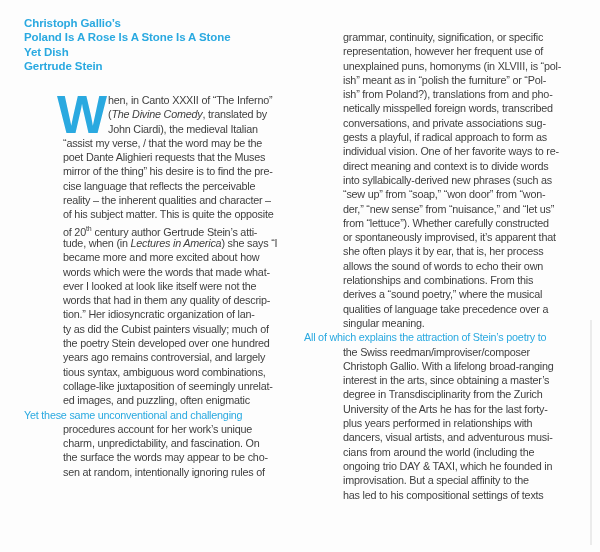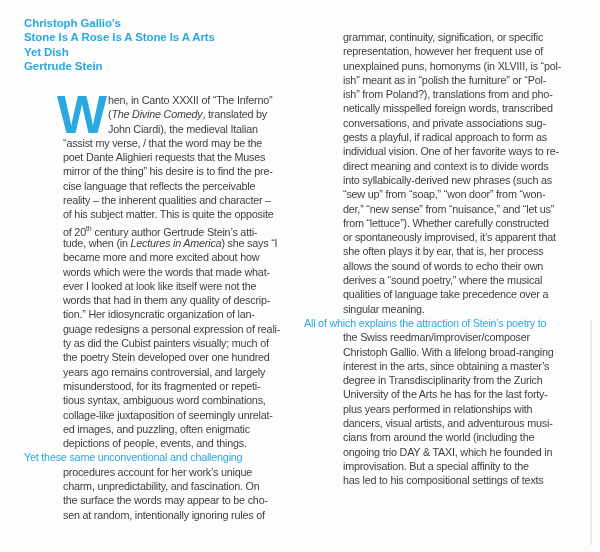--- a/index.html
+++ b/index.html
@@ -63,21 +63,21 @@
   }
 </style>
 </head>
 <body>
 
 <div class="page" style="color: rgb(63, 63, 63);">
   <div class="scan-edge"></div>
 
   <div class="header" style="color: rgb(42, 169, 224);">
     <div class="line">Christoph Gallio’s</div>
-    <div class="line">Stone Is A Rose Is A Stone Is A Arts</div>
+    <div class="line">Poland Is A Rose Is A Stone Is A Stone</div>
     <div class="line">Yet Dish</div>
     <div class="line">Gertrude Stein</div>
   </div>
 
   <div class="column col-left" id="col-left">
     <div class="dropcap" style="color: rgb(42, 169, 224);">W</div>
   <div class="line cap">hen, in Canto XXXII of “The Inferno”</div>
       <div class="line cap">(<i>The Divine Comedy</i>, translated by</div>
       <div class="line cap">John Ciardi), the medieval Italian</div>
       <div class="line body">“assist my verse, / that the word may be the</div>
@@ -86,29 +86,26 @@
       <div class="line body">cise language that reflects the perceivable</div>
       <div class="line body">reality – the inherent qualities and character –</div>
       <div class="line body">of his subject matter. This is quite the opposite</div>
       <div class="line body">of 20<sup>th</sup> century author Gertrude Stein’s atti-</div>
       <div class="line body">tude, when (in <i>Lectures in America</i>) she says “I</div>
       <div class="line body">became more and more excited about how</div>
       <div class="line body">words which were the words that made what-</div>
       <div class="line body">ever I looked at look like itself were not the</div>
       <div class="line body">words that had in them any quality of descrip-</div>
       <div class="line body">tion.” Her idiosyncratic organization of lan-</div>
-      <div class="line body">guage redesigns a personal expression of reali-</div>
       <div class="line body">ty as did the Cubist painters visually; much of</div>
       <div class="line body">the poetry Stein developed over one hundred</div>
       <div class="line body">years ago remains controversial, and largely</div>
-      <div class="line body">misunderstood, for its fragmented or repeti-</div>
       <div class="line body">tious syntax, ambiguous word combinations,</div>
       <div class="line body">collage-like juxtaposition of seemingly unrelat-</div>
       <div class="line body">ed images, and puzzling, often enigmatic</div>
-      <div class="line body">depictions of people, events, and things.</div>
       <div class="line lead" style="color: rgb(42, 169, 224);">Yet these same unconventional and challenging</div>
       <div class="line body">procedures account for her work’s unique</div>
       <div class="line body">charm, unpredictability, and fascination. On</div>
       <div class="line body">the surface the words may appear to be cho-</div>
       <div class="line body">sen at random, intentionally ignoring rules of</div>
     </div>
 
   <div class="column col-right" id="col-right">
       <div class="line body">grammar, continuity, signification, or specific</div>
       <div class="line body">representation, however her frequent use of</div>
@@ -120,20 +117,21 @@
       <div class="line body">gests a playful, if radical approach to form as</div>
       <div class="line body">individual vision. One of her favorite ways to re-</div>
       <div class="line body">direct meaning and context is to divide words</div>
       <div class="line body">into syllabically-derived new phrases (such as</div>
       <div class="line body">“sew up” from “soap,” “won door” from “won-</div>
       <div class="line body">der,” “new sense” from “nuisance,” and “let us”</div>
       <div class="line body">from “lettuce”). Whether carefully constructed</div>
       <div class="line body">or spontaneously improvised, it’s apparent that</div>
       <div class="line body">she often plays it by ear, that is, her process</div>
       <div class="line body">allows the sound of words to echo their own</div>
+      <div class="line body">relationships and combinations. From this</div>
       <div class="line body">derives a “sound poetry,” where the musical</div>
       <div class="line body">qualities of language take precedence over a</div>
       <div class="line body">singular meaning.</div>
       <div class="line lead" style="color: rgb(42, 169, 224);">All of which explains the attraction of Stein’s poetry to</div>
       <div class="line body">the Swiss reedman/improviser/composer</div>
       <div class="line body">Christoph Gallio. With a lifelong broad-ranging</div>
       <div class="line body">interest in the arts, since obtaining a master’s</div>
       <div class="line body">degree in Transdisciplinarity from the Zurich</div>
       <div class="line body">University of the Arts he has for the last forty-</div>
       <div class="line body">plus years performed in relationships with</div>

